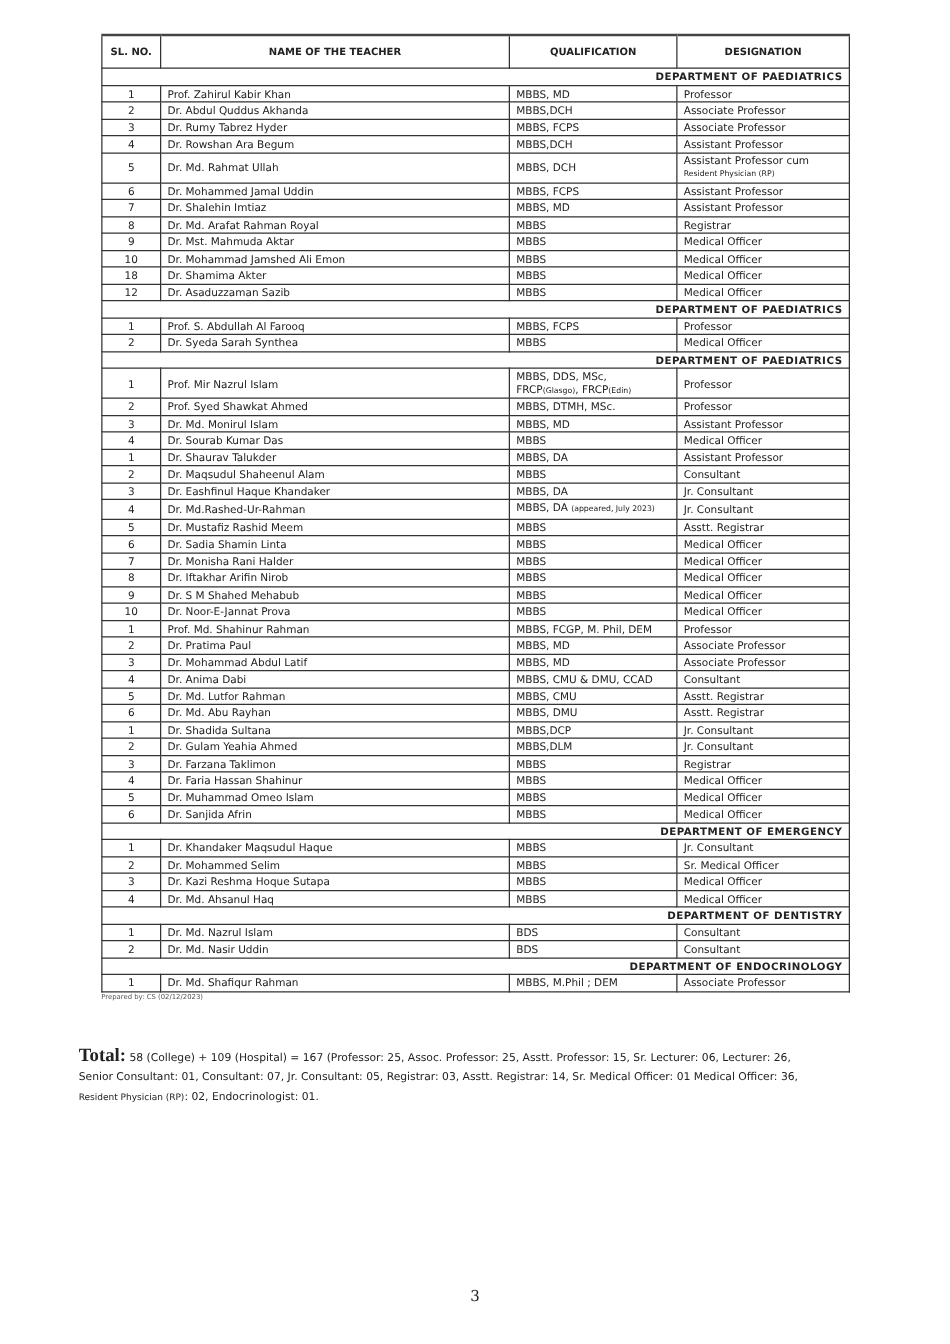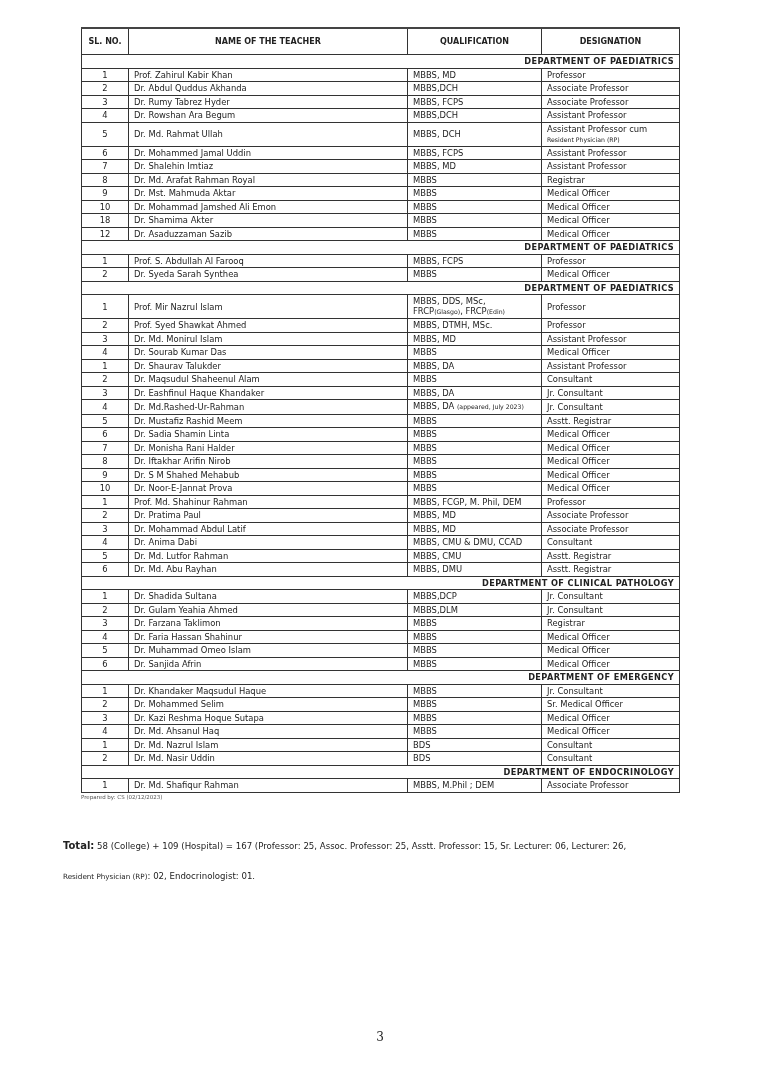--- a/index.html
+++ b/index.html
@@ -8,21 +8,21 @@
   table { border-collapse: collapse; width: 598px; table-layout: fixed; font-size: 8.4px; }
   col.c1 { width: 47px; } col.c2 { width: 279px; } col.c3 { width: 134px; } col.c4 { width: 138px; }
   th, td { border: 1px solid #333; padding: 0 5px; line-height: 12.5px; height: 12.5px; vertical-align: middle; }
   thead th { font-weight: bold; font-size: 8px; height: 25px; line-height: 10px; text-align: center; border-top: 2px solid #444; }
   td.sl { text-align: center; padding: 0; }
   tr.dept td { font-weight: bold; text-align: right; letter-spacing: 0.4px; font-size: 8.2px; }
   .small { font-size: 6.2px; }
   .tall td { height: 23px; line-height: 10px; }
   .prepared { font-size: 5.5px; color: #555; margin-top: 1px; margin-left: 0; }
   .totals { position: absolute; left: 63px; top: 838px; width: 640px; font-size: 8.6px; line-height: 15px; color: #222; }
-  .totals b { font-size: 10px; }
+  .totals b { font-size: 15px; font-family: Liberation Serif, serif; }
   .totals .small2 { font-size: 7.2px; }
   .pagenum { position: absolute; left: 0; width: 760px; top: 1030px; text-align: center; font-family: "DejaVu Serif", serif; font-size: 12px; color: #222; }
 </style>
 </head>
 <body>
 
 <div class="page">
   <table>
     <colgroup>
         <col class="c1">
@@ -245,23 +245,20 @@
           <td>Dr. Md. Lutfor Rahman</td>
           <td><span>MBBS, CMU</span></td>
           <td><span>Asstt. Registrar</span></td>
         </tr>
         <tr>
           <td class="sl">6</td>
           <td>Dr. Md. Abu Rayhan</td>
           <td><span>MBBS, DMU</span></td>
           <td><span>Asstt. Registrar</span></td>
         </tr>
-        <tr class="dept">
-          <td colspan="4">DEPARTMENT OF CLINICAL PATHOLOGY</td>
-        </tr>
         <tr>
           <td class="sl">1</td>
           <td>Dr. Shadida Sultana</td>
           <td><span>MBBS,DCP</span></td>
           <td><span>Jr. Consultant</span></td>
         </tr>
         <tr>
           <td class="sl">2</td>
           <td>Dr. Gulam Yeahia Ahmed</td>
           <td><span>MBBS,DLM</span></td>
@@ -310,20 +307,23 @@
           <td class="sl">3</td>
           <td>Dr. Kazi Reshma Hoque Sutapa</td>
           <td><span>MBBS</span></td>
           <td><span>Medical Officer</span></td>
         </tr>
         <tr>
           <td class="sl">4</td>
           <td>Dr. Md. Ahsanul Haq</td>
           <td><span>MBBS</span></td>
           <td><span>Medical Officer</span></td>
+        </tr>
+        <tr class="dept">
+          <td colspan="4">DEPARTMENT OF DENTISTRY</td>
         </tr>
         <tr>
           <td class="sl">1</td>
           <td>Dr. Md. Nazrul Islam</td>
           <td><span>BDS</span></td>
           <td><span>Consultant</span></td>
         </tr>
         <tr>
           <td class="sl">2</td>
           <td>Dr. Md. Nasir Uddin</td>
@@ -340,17 +340,17 @@
           <td><span>Associate Professor</span></td>
         </tr>
       </tbody>
   </table>
   <div class="prepared">Prepared by: CS (02/12/2023)</div>
 </div>
 
 <div class="totals">
   <b>Total:</b>
   <span>58 (College) + 109 (Hospital) = 167 (Professor: 25, Assoc. Professor: 25, Asstt. Professor: 15, Sr. Lecturer: 06, Lecturer: 26,</span><br>
-  <br>
+  <span>Senior Consultant: 01, Consultant: 07, Jr. Consultant: 05, Registrar: 03, Asstt. Registrar: 14, Sr. Medical Officer: 01 Medical Officer: 36,</span><br>
   <span class="small2">Resident Physician (RP)</span><span>: 02, Endocrinologist: 01.</span>
 </div>
 
 <div class="pagenum">3</div>
 
 </body></html>

